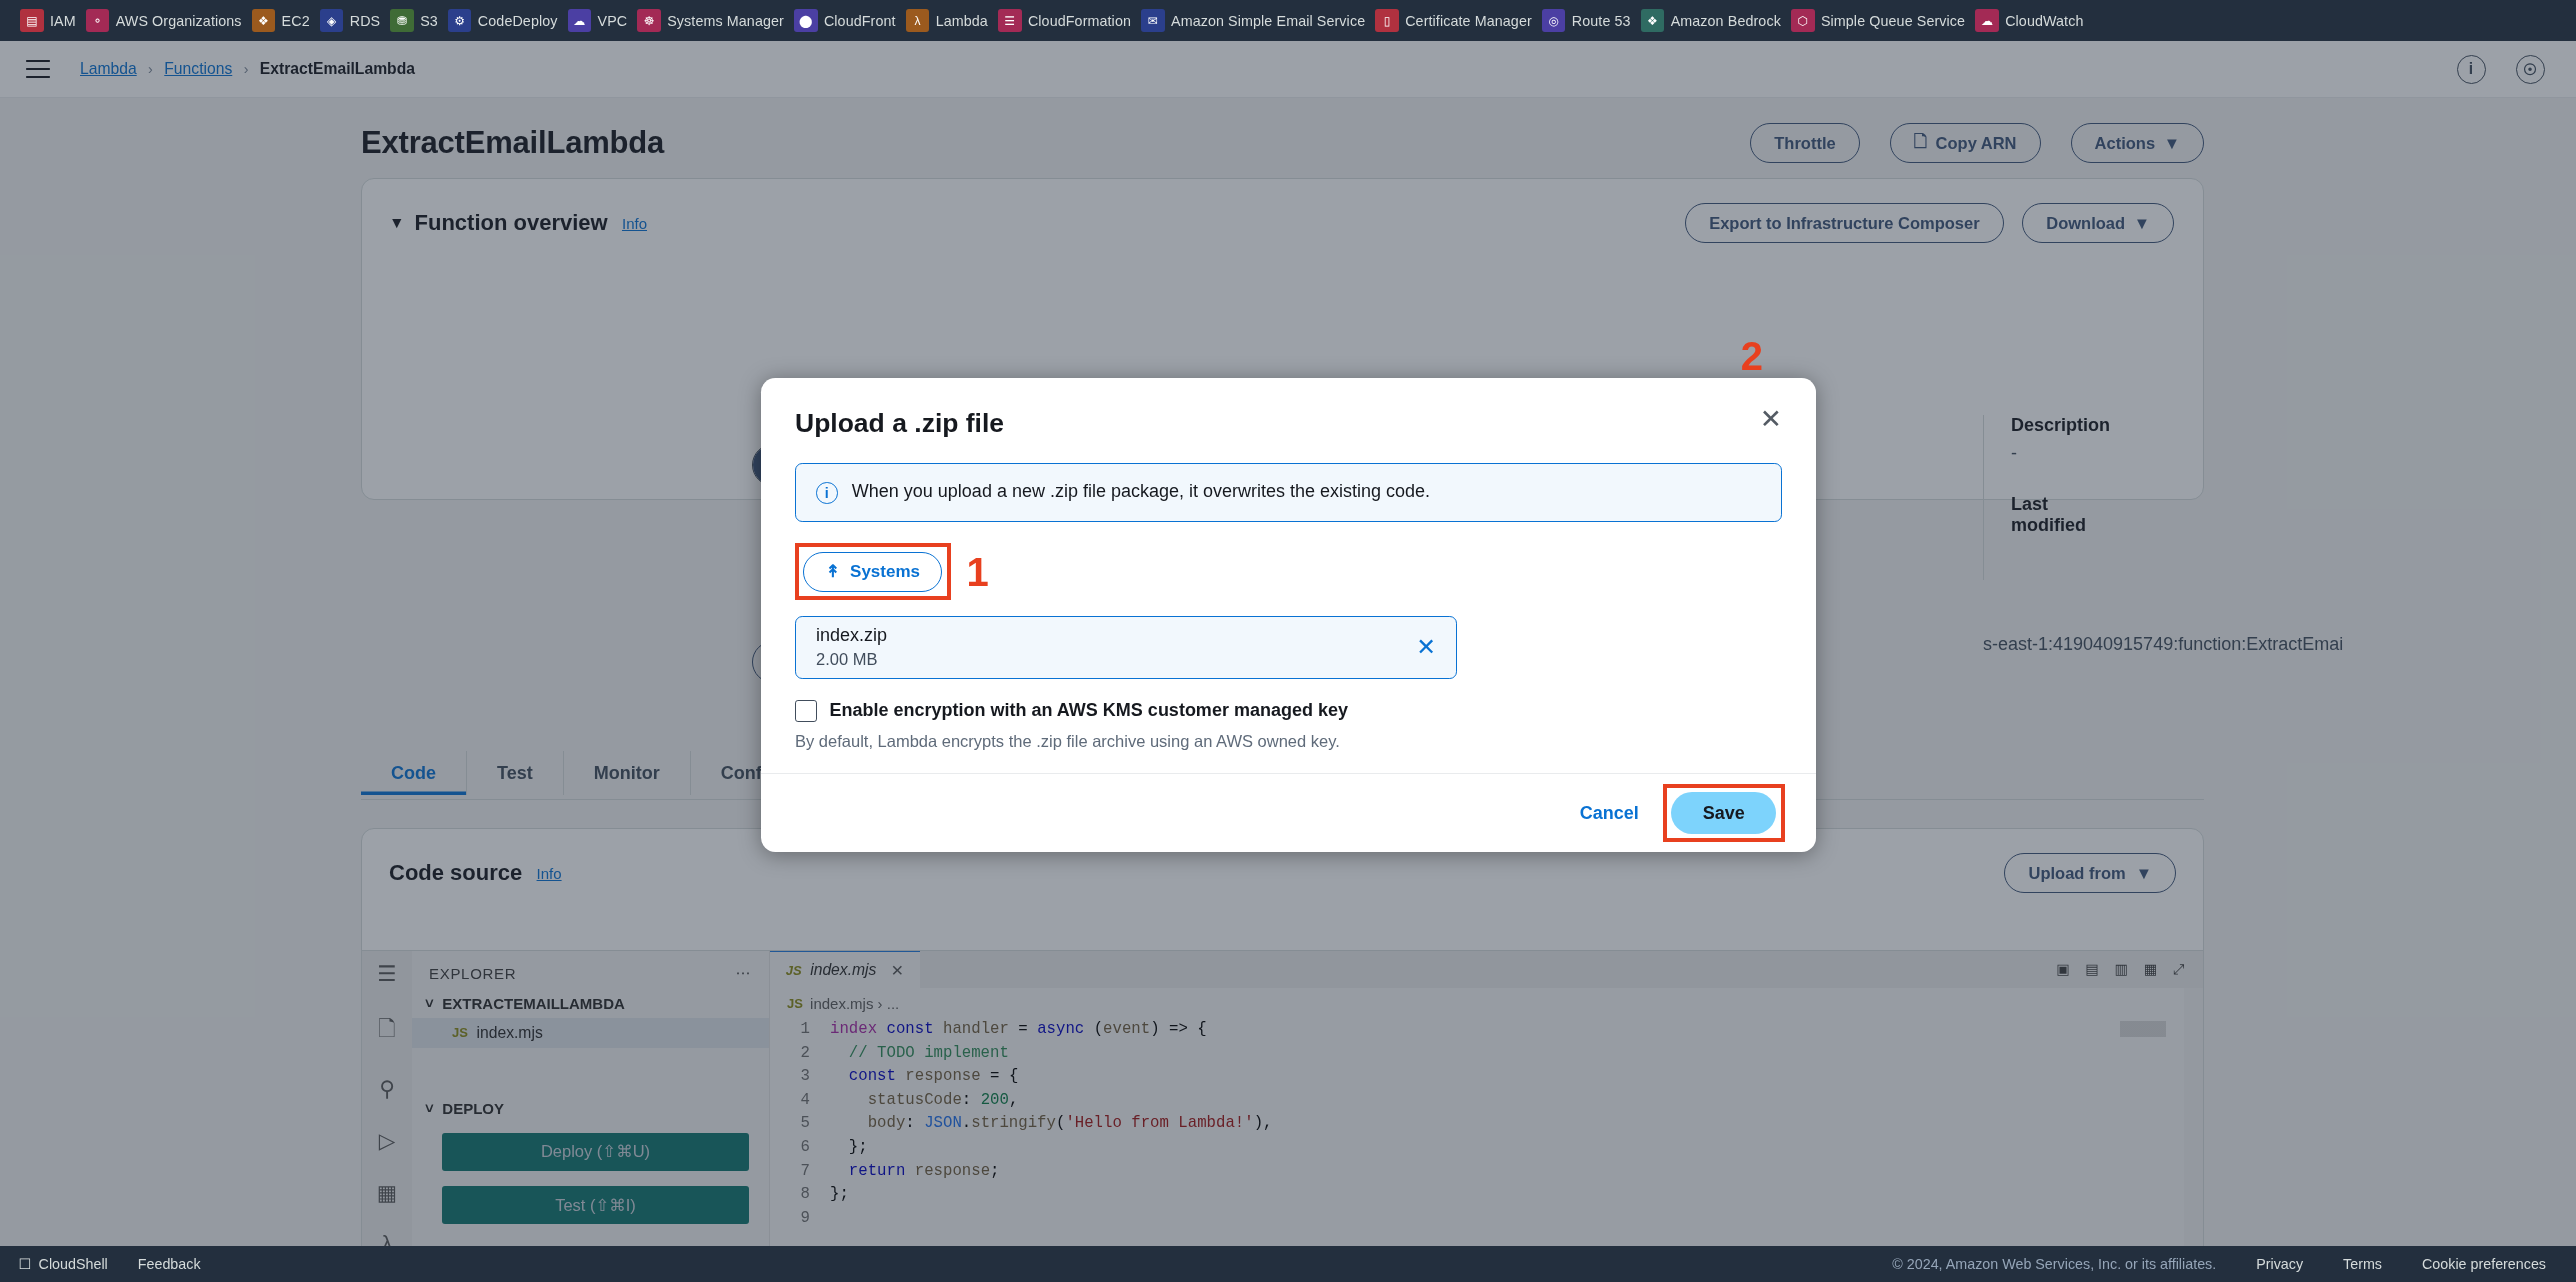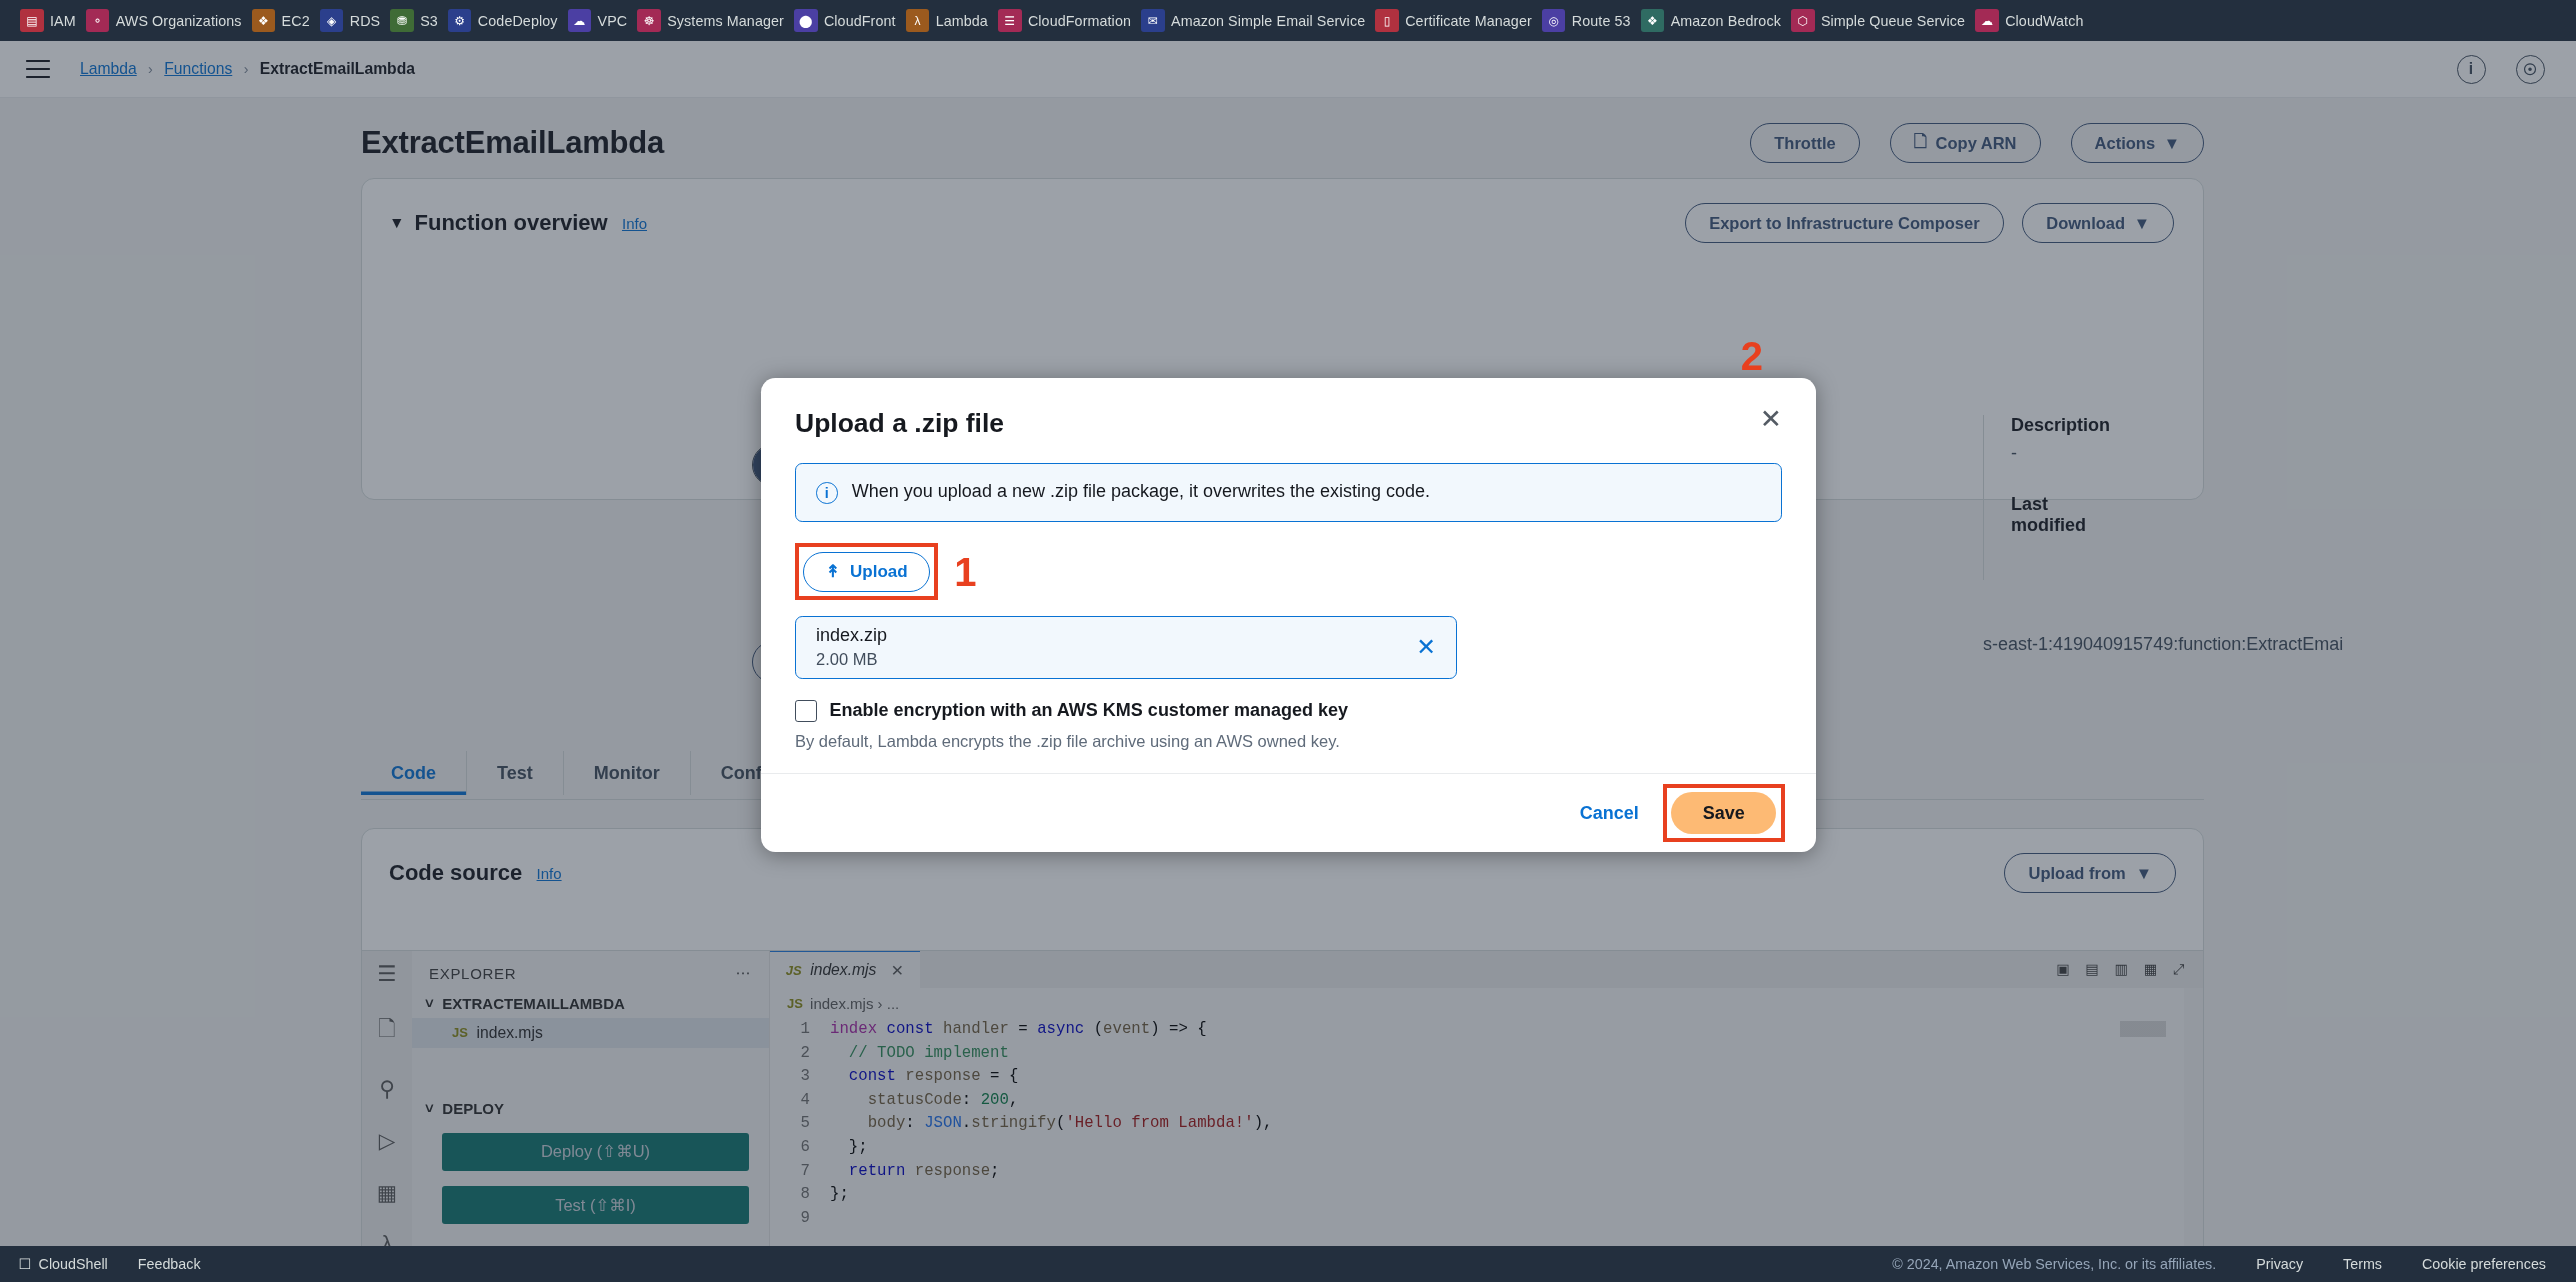--- a/index.html
+++ b/index.html
@@ -177,21 +177,21 @@
   .chip-size { font-size:16.5px; color:#414d5c; margin-top: 4.3px;}
   .chip-x { margin-left:auto; color:#0972d3; font-size:23.6px; cursor:pointer; font-weight:300;}
   .hint { margin-top: 11.4px; font-size:16.5px; color:#5f6b7a; }
   .cb-row { margin-top: 21.5px; display:flex; align-items:center; gap: 13px; }
   .cbox { width: 21.5px; height:21.5px; border:1.4px solid #414d5c; border-radius:2.9px; background:#fff; cursor:pointer; }
   .cb-lbl { font-size:18px; font-weight:700; color:#16191f; }
   .cb-help { margin-top: 10px; font-size:16.5px; color:#5f6b7a; }
 
   .m-foot { border-top:0.7px solid #e9ebed; height: 79px; display:flex; align-items:center; justify-content:flex-end; padding-right: 31.5px; gap: 24px;}
   .cancel-btn { color:#0972d3; font-size:18px; font-weight:700; cursor:pointer; }
-  .save-btn { background:#fdba74; border-radius:31.5px; height:42px; padding:0 31.5px; display:flex; align-items:center; color:#16191f; font-size:18px; font-weight:700; cursor:pointer;}
+  .save-btn { background:#7dd3fc; border-radius:31.5px; height:42px; padding:0 31.5px; display:flex; align-items:center; color:#16191f; font-size:18px; font-weight:700; cursor:pointer;}
   .step2 { position:absolute; right: 53px; top: -44px; color:#e8401f; font-size:40px; font-weight:700; }
 
   
   .footer { position:absolute; bottom:0; left:0; width:2576px; height:36px; background:#232f3e; display:flex; align-items:center; }
   .ft-l { display:flex; align-items:center; gap: 30px; margin-left: 18.6px;}
   .ft-item { color:#d5dbdb; font-size:14.3px; cursor:pointer; display:flex; align-items:center; gap:7.2px;}
   .ft-r { margin-left:auto; display:flex; align-items:center; gap: 40px; margin-right: 30px;}
   .ft-copy { color:#95a5b8; font-size:14.3px; }
 </style>
 </head>
@@ -471,21 +471,21 @@
     <div class="m-body">
       <div class="alert">
         <div class="alert-ic">i</div>
         <div class="alert-tx">When you upload a new .zip file package, it overwrites the existing code.</div>
       </div>
 
       <div class="upl-row">
         <div class="hl">
           <div class="upload-btn">
             <span>↟</span>
-            <span>Upload</span>
+            <span>Systems</span>
           </div>
         </div>
         <div class="step-num">1</div>
       </div>
 
       <div class="file-chip">
         <div>
           <div class="chip-name">index.zip</div>
           <div class="chip-size">2.00 MB</div>
         </div>

